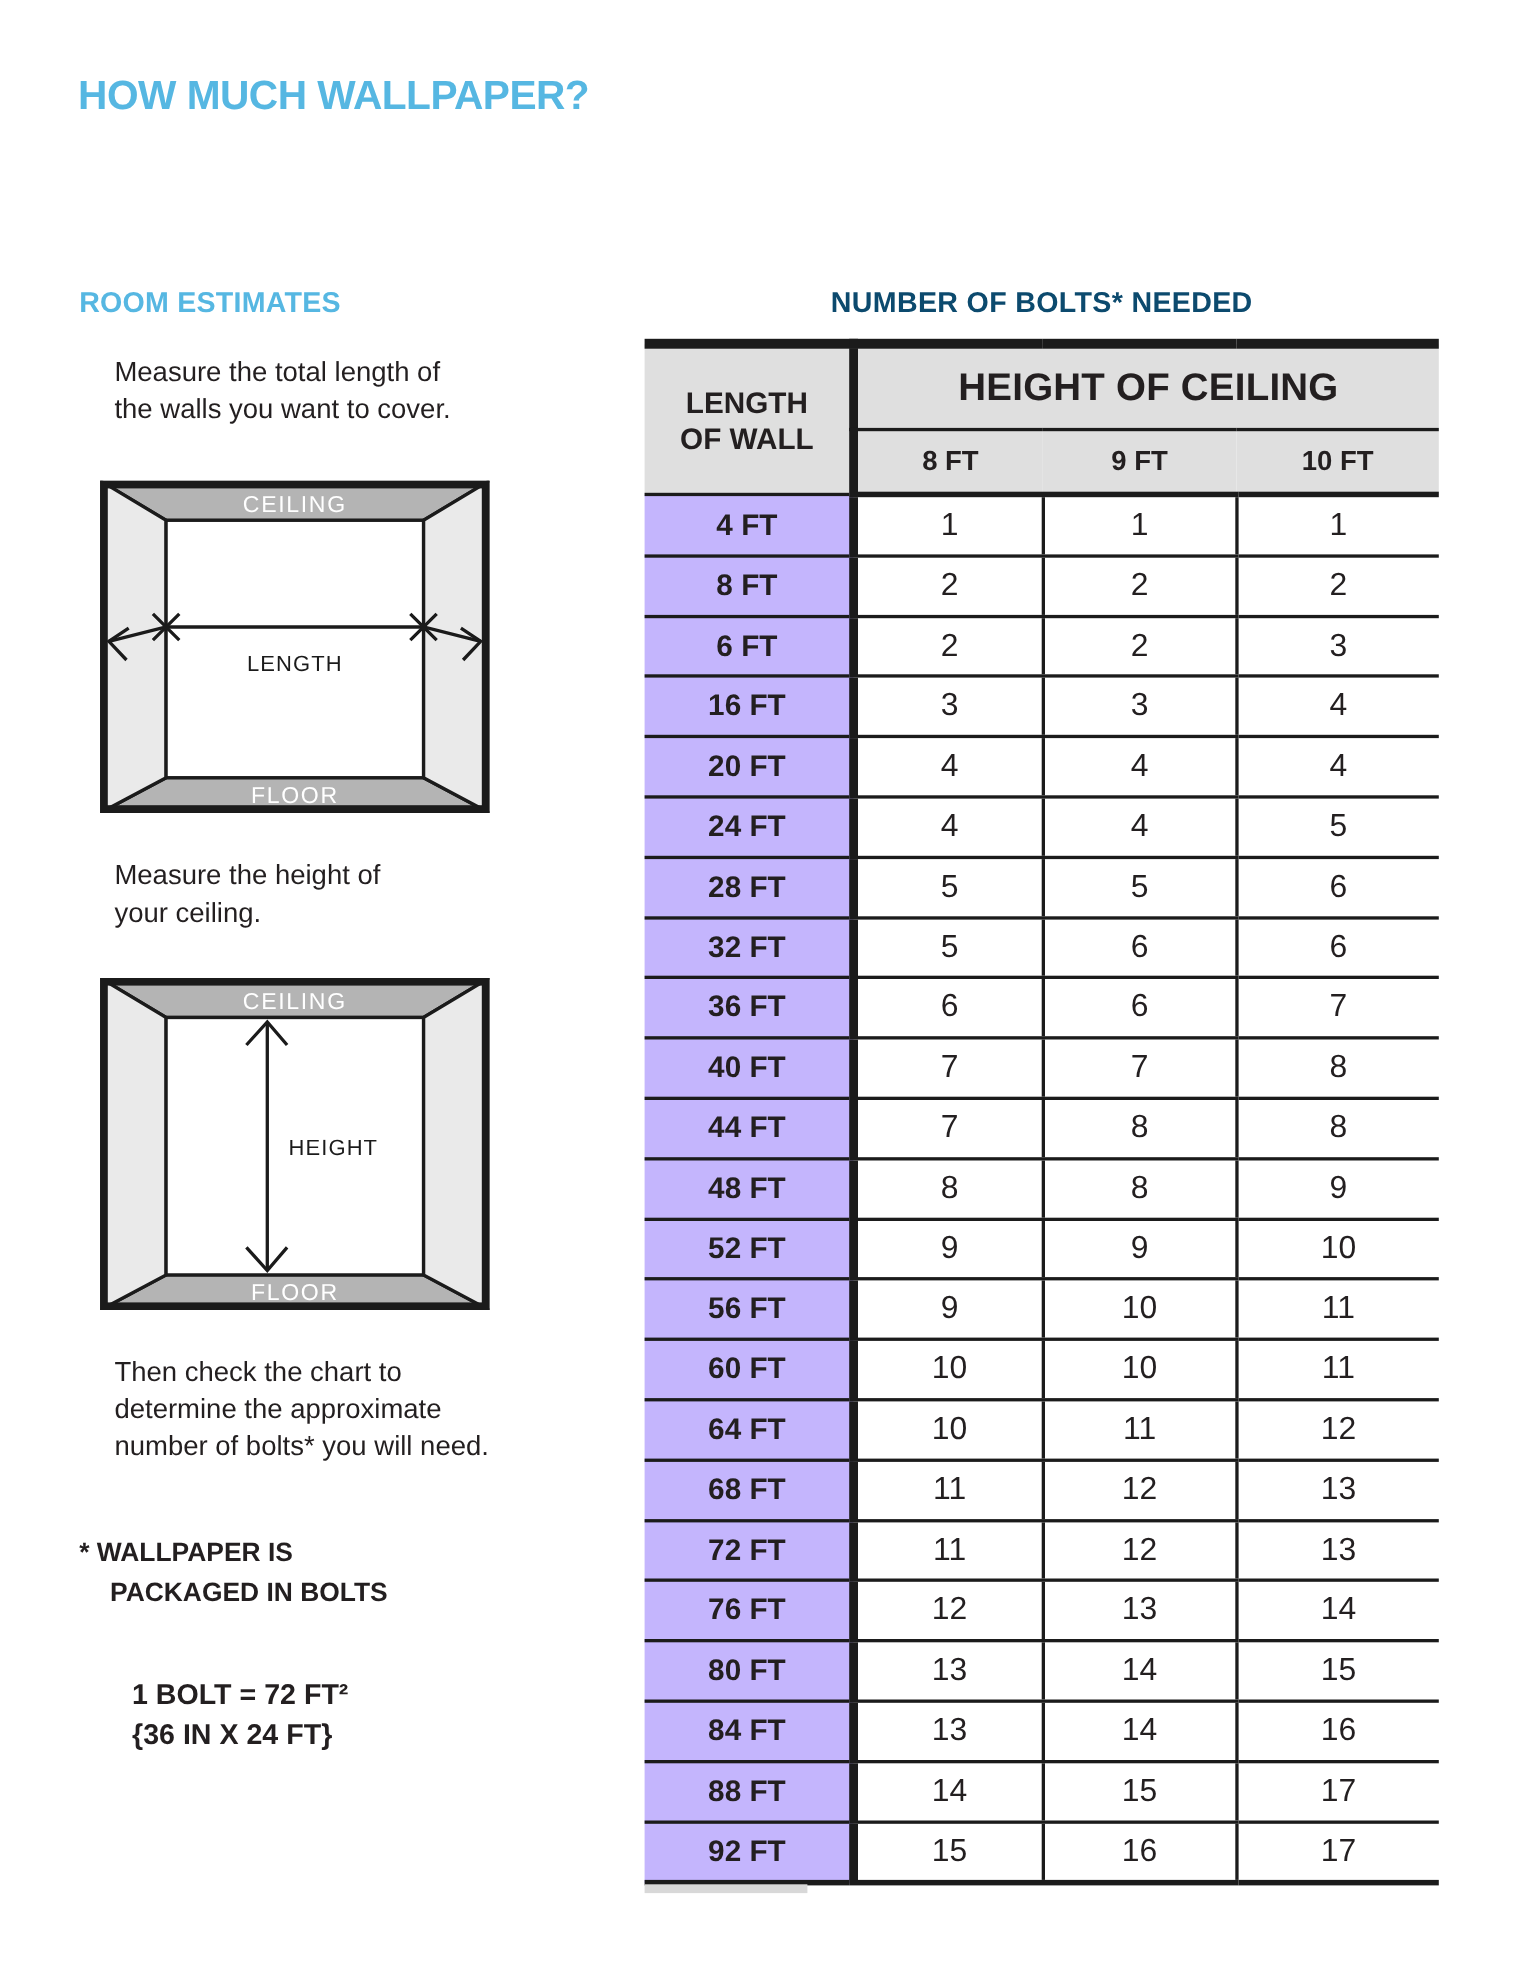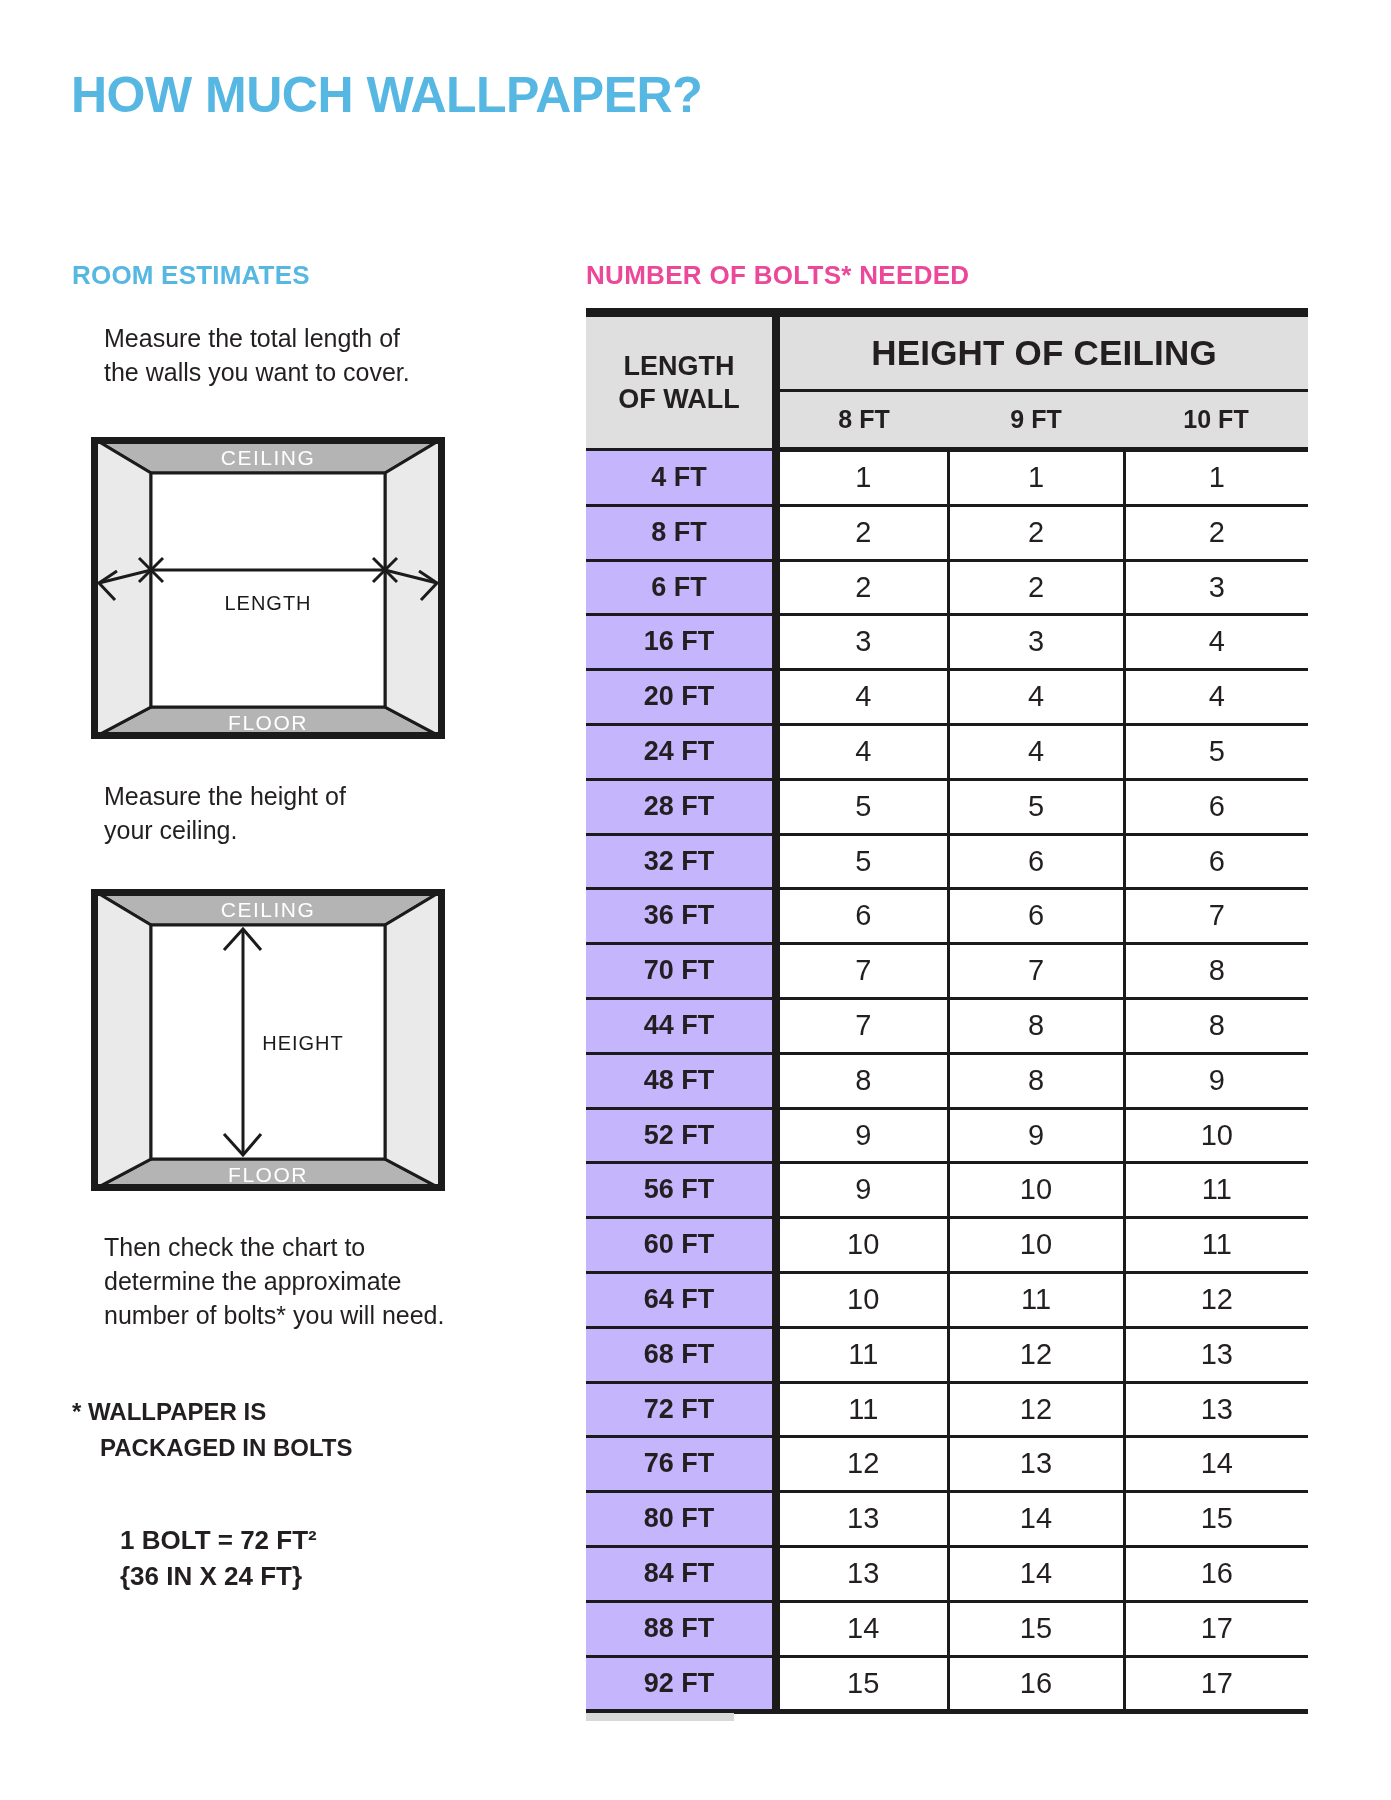--- a/index.html
+++ b/index.html
@@ -1,21 +1,21 @@
 <!DOCTYPE html>
 <html><head>
 <meta charset="utf-8">
 <style>
   html,body { margin:0; padding:0; background:#ffffff; }
   body { width:1391px; height:1800px; position:relative; overflow:hidden;
          font-family:"Liberation Sans", sans-serif; color:#231f20; }
 
   .page { position:absolute; inset:0; background:#ffffff; }
 
-  .title { position:absolute; left:71px; top:66px; font-size:50px; font-weight:bold;
+  .title { position:absolute; left:71px; top:66px; font-size:37px; font-weight:bold;
            color:#56b7e2; letter-spacing:-0.5px; white-space:nowrap; }
 
   .section-heading { position:absolute; left:72px; top:260px; font-size:26px;
            font-weight:bold; color:#56b7e2; letter-spacing:0.2px; }
 
   .para { position:absolute; left:72px; font-size:25px; line-height:34px; color:#231f20; }
   .para span { display:block;margin-left:32px; }
   #para1 { top:321px; }
   #para2 { top:779px; }
   #para3 { top:1230px; }
@@ -26,22 +26,22 @@
 
   .footnote { position:absolute; left:72px; top:1394px; font-size:24px; font-weight:bold;
               line-height:36px; color:#231f20; }
   .footnote span { display:block; }
   .footnote .indent { padding-left:28px; }
 
   .bolt-spec { position:absolute; left:72px; top:1522px; font-size:26px; font-weight:bold;
                line-height:36px; color:#231f20;margin-left:48px; }
   .bolt-spec span { display:block; }
 
-  .table-heading { position:absolute; left:586px; top:260px; width:722px; text-align:left;
-                   font-size:26px; font-weight:bold; color:#ec4899; letter-spacing:0.3px; }
+  .table-heading { position:absolute; left:586px; top:260px; width:722px; text-align:center;
+                   font-size:26px; font-weight:bold; color:#0c4a6e; letter-spacing:0.3px; }
 
   table.bolts { position:absolute; left:586px; top:308px; width:722px;
                 border-collapse:collapse; table-layout:fixed;
                 border-top:9px solid #1b1b1b; }
   table.bolts td { padding:0; margin:0; text-align:center; vertical-align:middle; }
 
   .hdr-col1 { background:#dfdfdf; font-weight:bold; font-size:27px;
               border-right:8px solid #1b1b1b; border-bottom:3px solid #1b1b1b; }
   .hdr-col1 span { display:block; line-height:33px; }
   .hdr-group { background:#dfdfdf; font-weight:bold; font-size:35px; height:72px;
@@ -211,21 +211,21 @@
           <td class="datacell v">6</td>
           <td class="datacell v">6</td>
         </tr>
         <tr>
           <td class="rowhead">36 FT</td>
           <td class="datacell">6</td>
           <td class="datacell v">6</td>
           <td class="datacell v">7</td>
         </tr>
         <tr>
-          <td class="rowhead">70 FT</td>
+          <td class="rowhead">40 FT</td>
           <td class="datacell">7</td>
           <td class="datacell v">7</td>
           <td class="datacell v">8</td>
         </tr>
         <tr>
           <td class="rowhead">44 FT</td>
           <td class="datacell">7</td>
           <td class="datacell v">8</td>
           <td class="datacell v">8</td>
         </tr>

